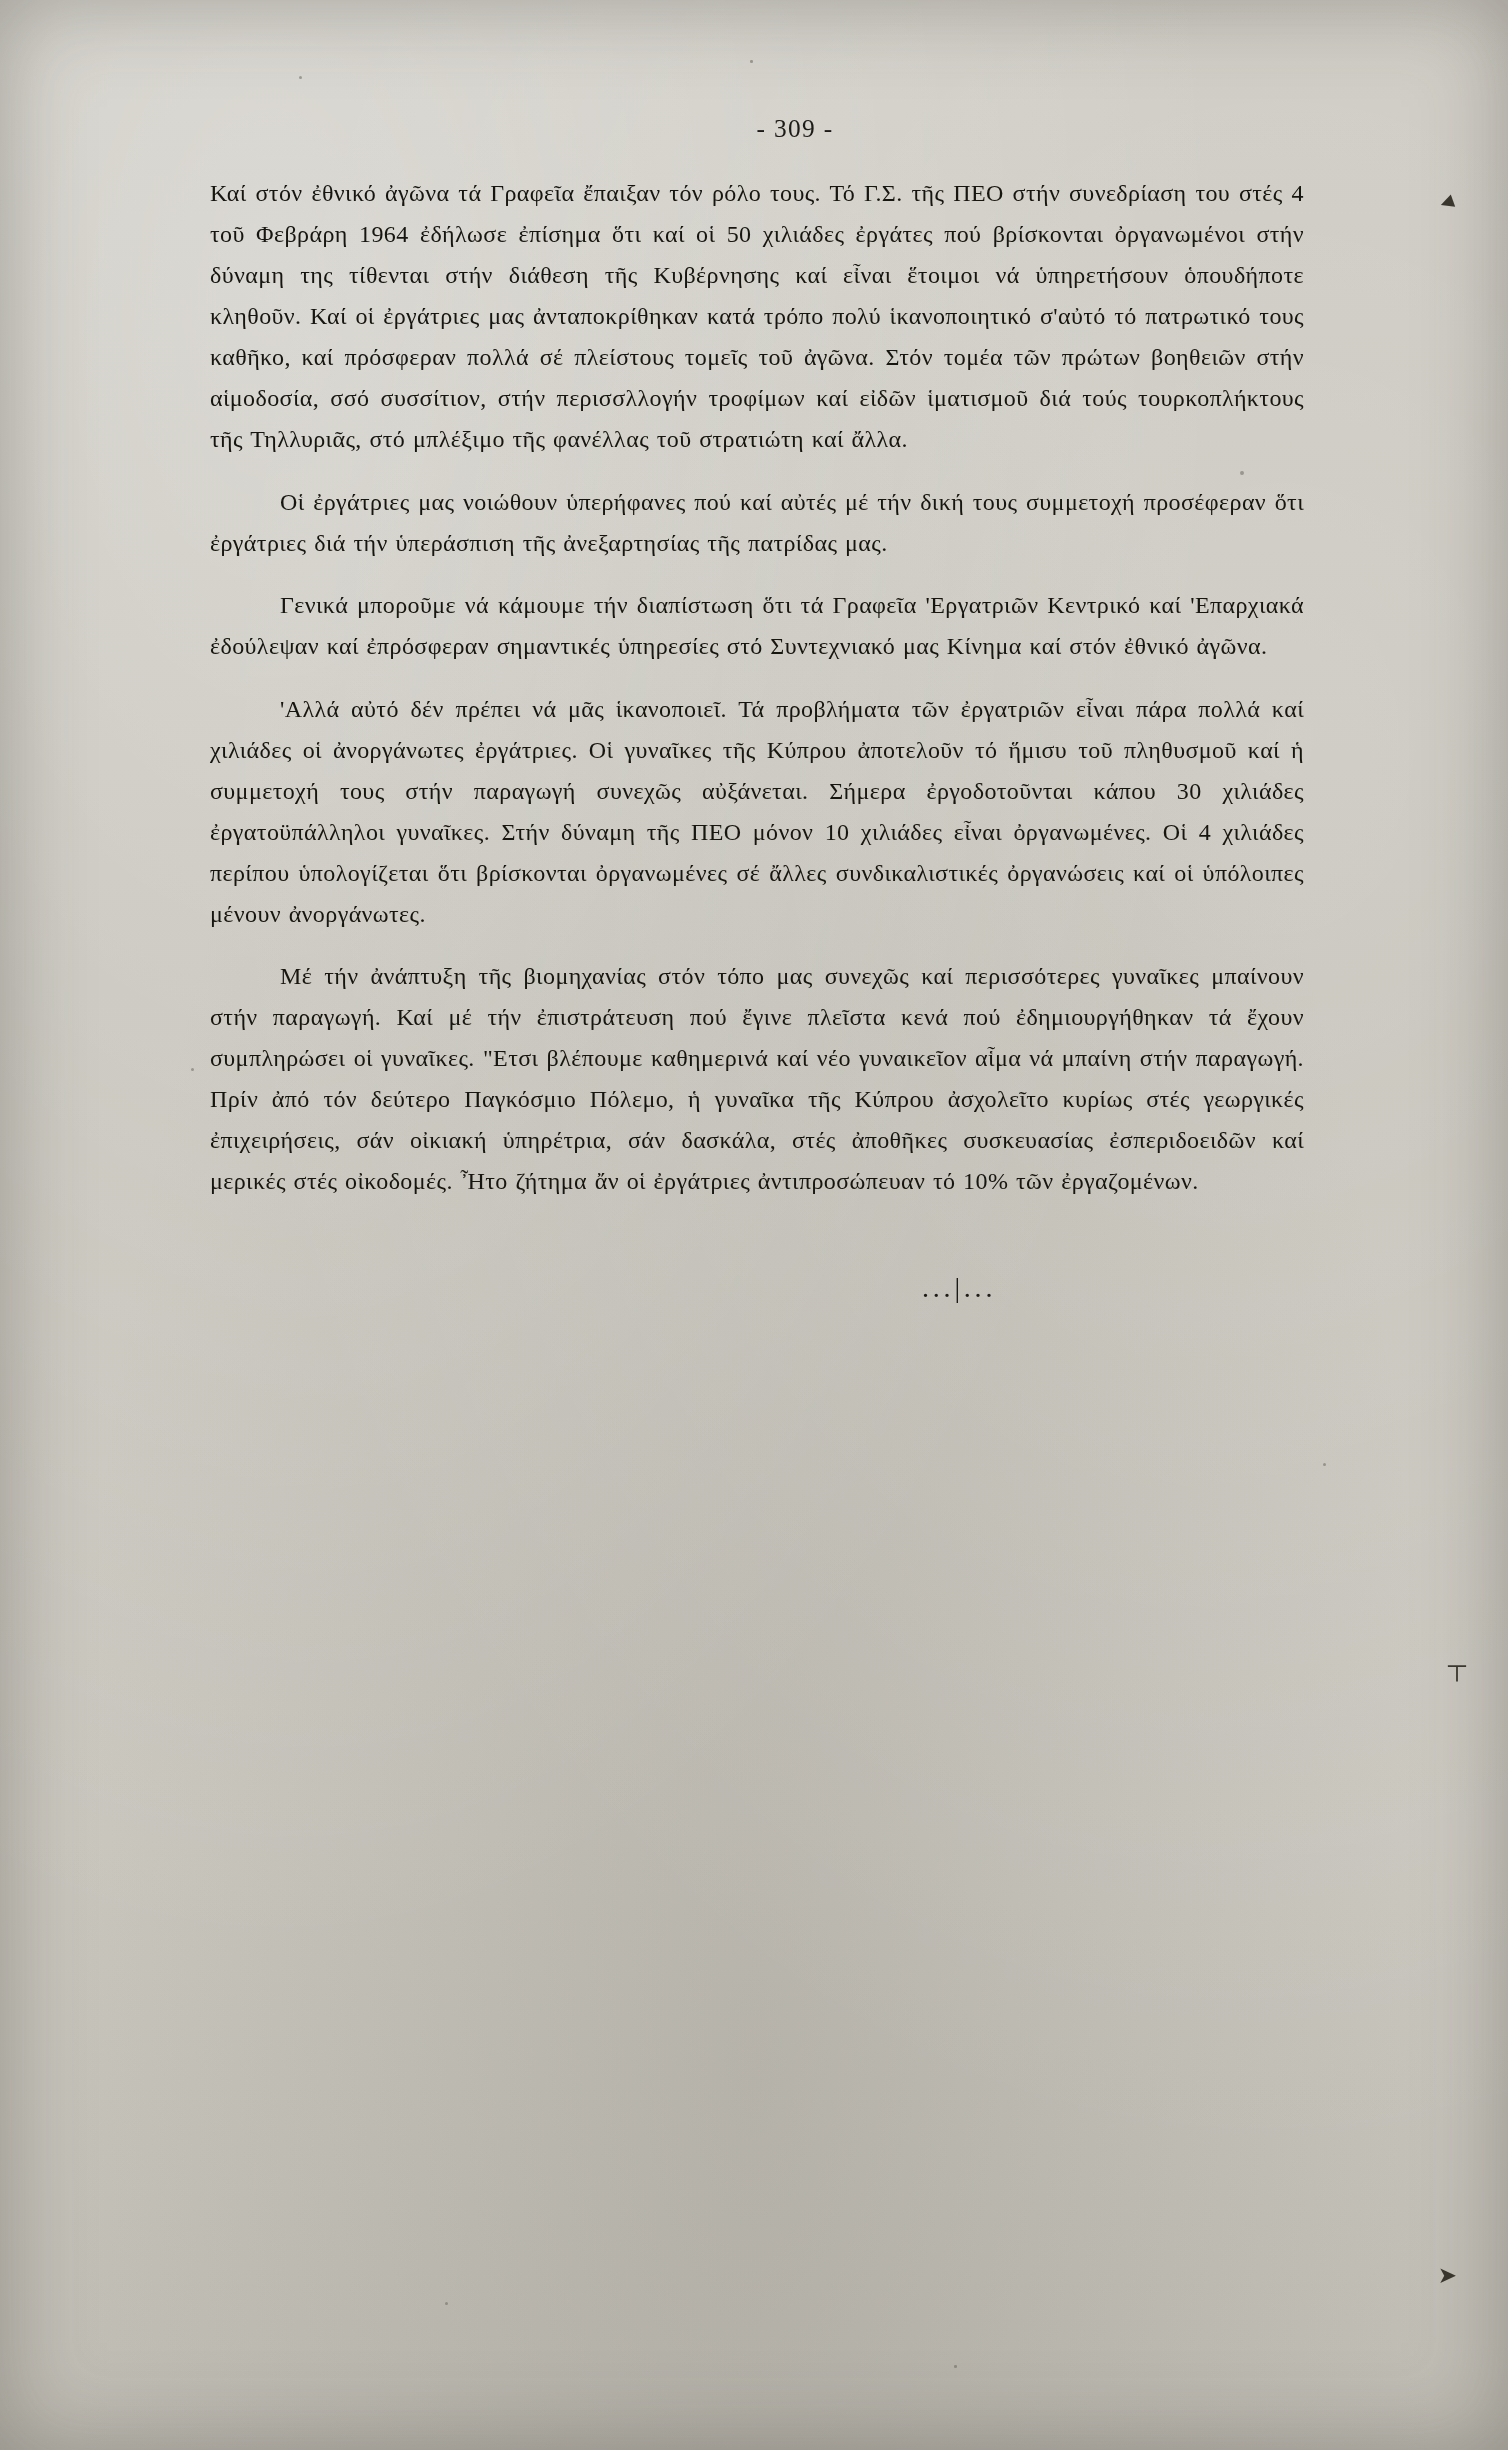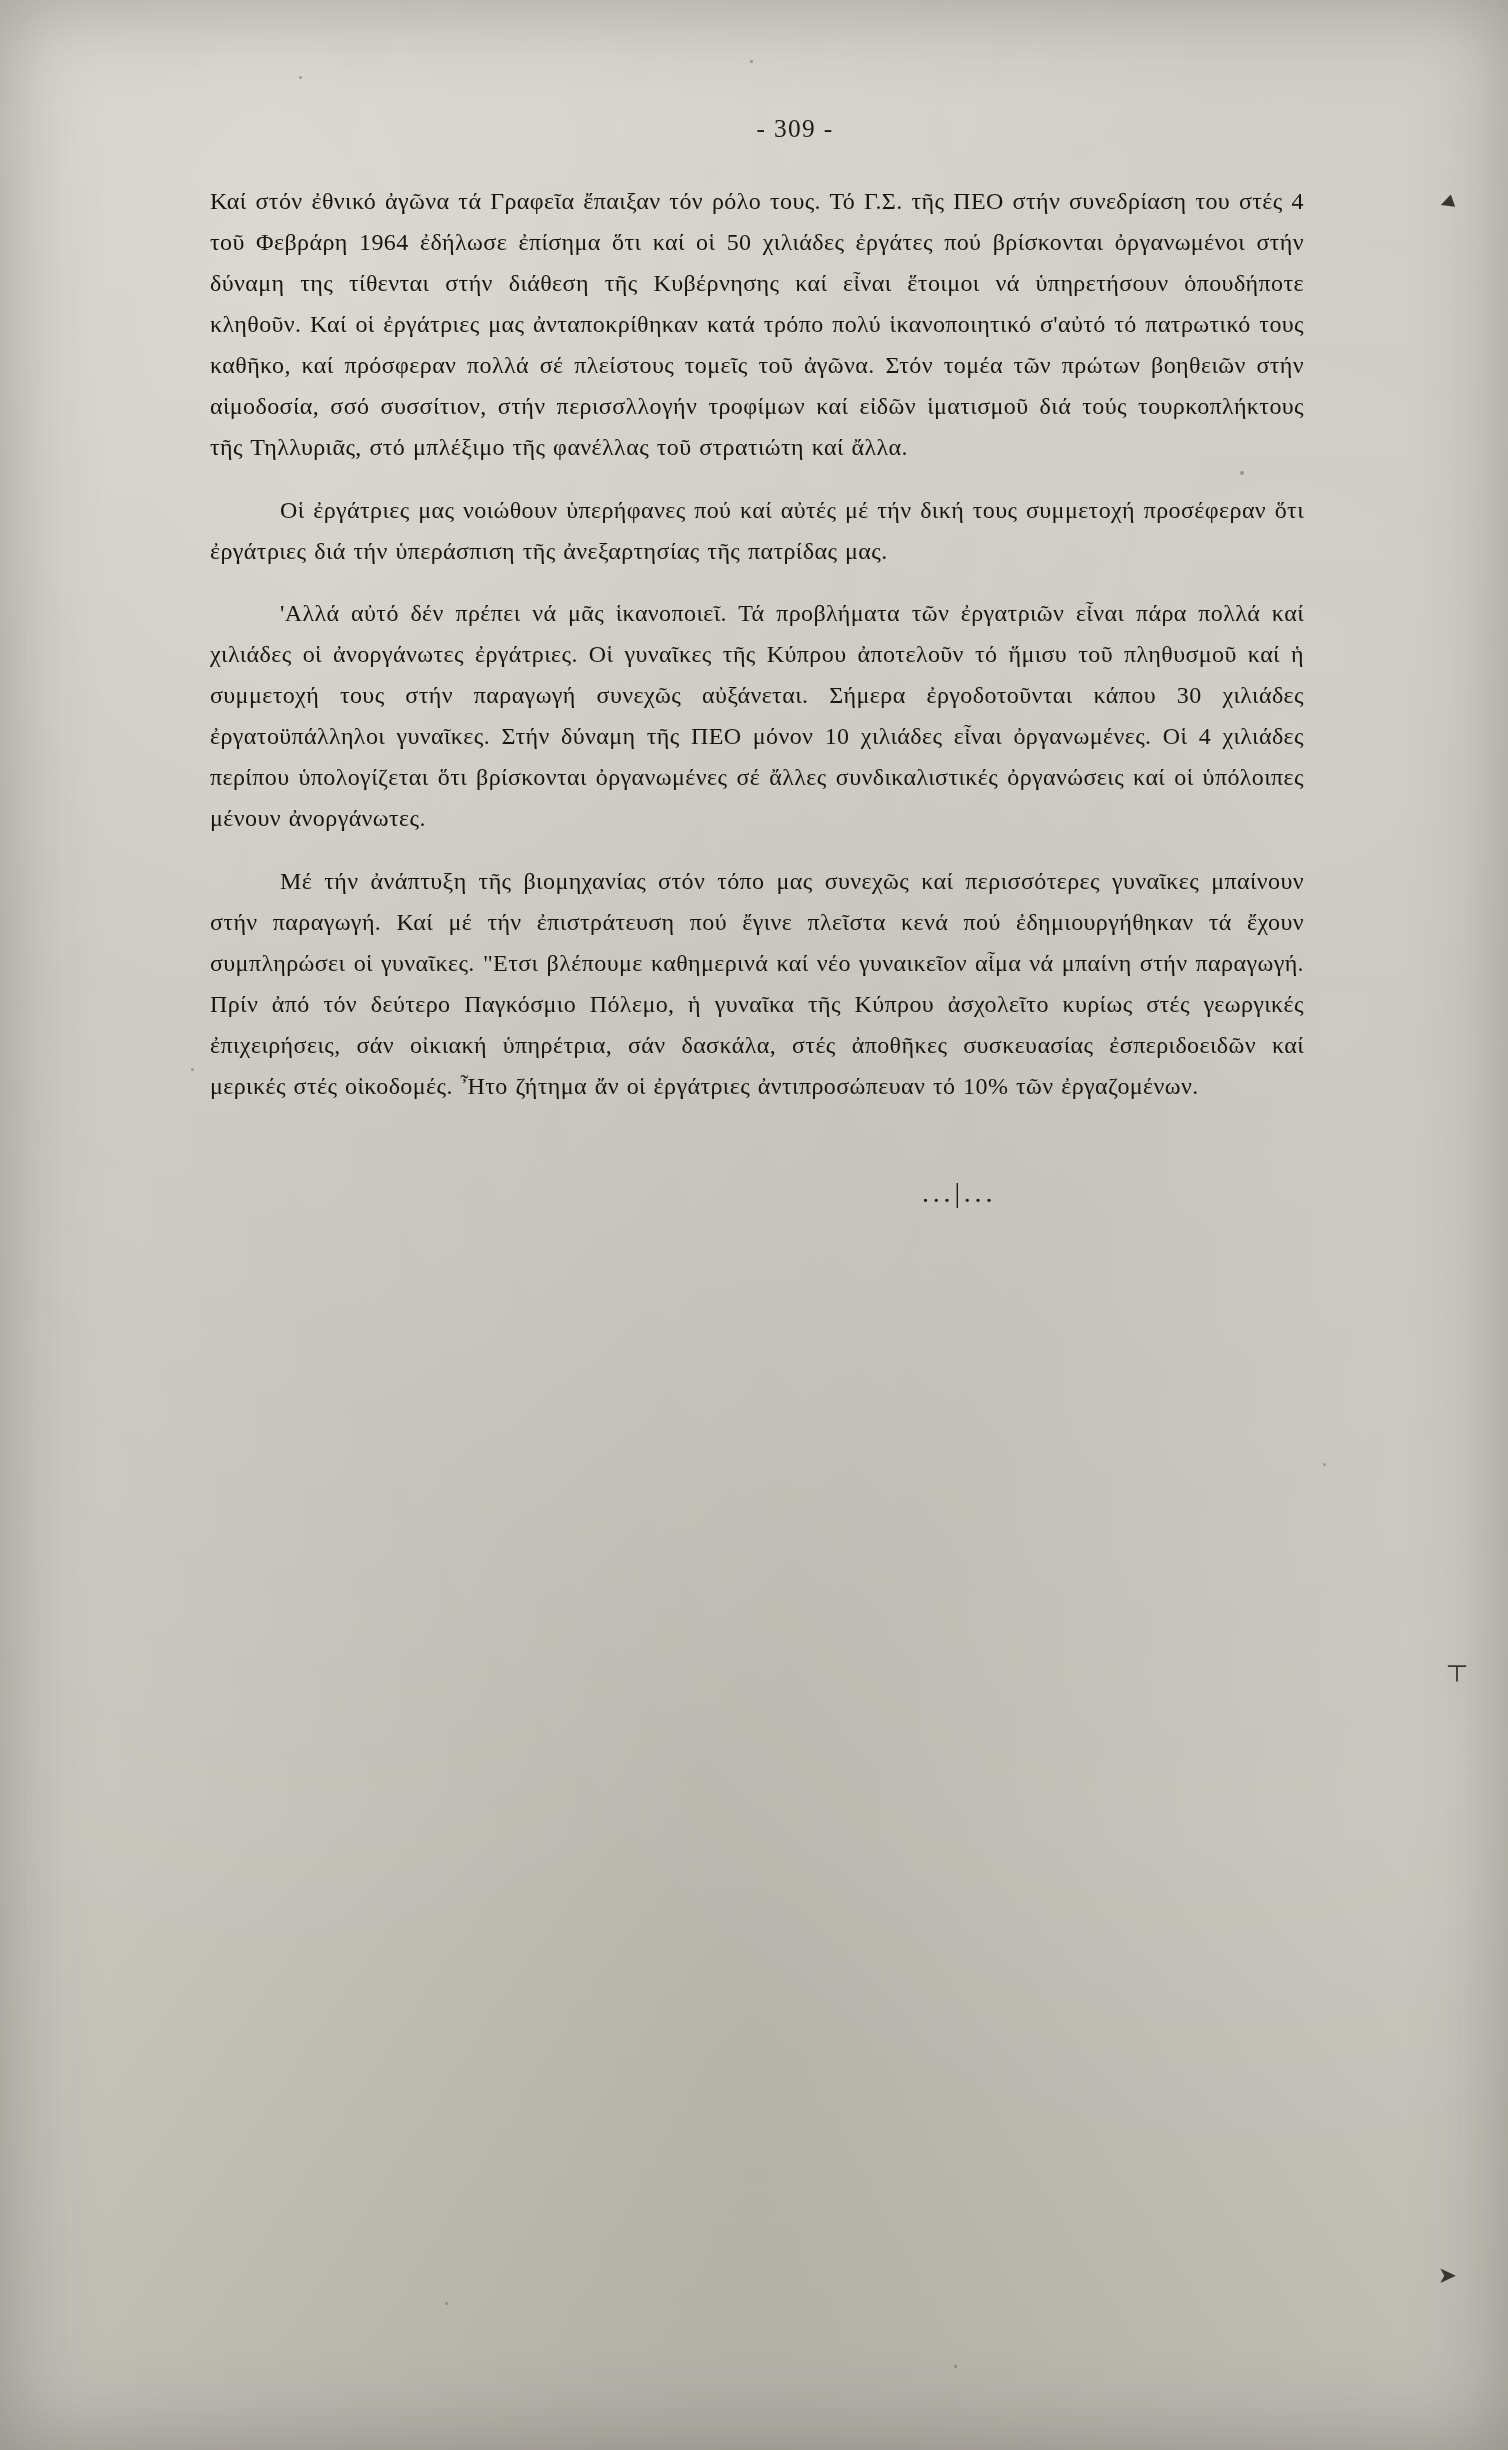--- a/index.html
+++ b/index.html
@@ -38,21 +38,21 @@
     left: 210px;
     top: 114px;
     width: 1094px;
   }
   .page-number {
     text-align: center;
     font-size: 25.4px;
     letter-spacing: 1.3px;
     color: #1d1b18;
     margin-left: 76px;
-    margin-bottom: 38px;
+    margin-bottom: 30px;
     font-family: "Liberation Serif", serif;
   }
   p.para {
     font-size: 24px;
     line-height: 41px;
     color: #17150f;
     margin: 0 0 21.6px 0;
     text-align: justify;
     text-justify: inter-word;
     letter-spacing: 0.4px;
@@ -102,20 +102,21 @@
 
 <div class="page">
   <div class="sheet">
 
     <div class="content">
 
       <div class="page-number">- 309 -</div>
 
       <p class="para">Καί στόν ἐθνικό ἀγῶνα τά Γραφεῖα ἔπαιξαν τόν ρόλο τους. Τό Γ.Σ. τῆς ΠΕΟ στήν συνεδρίαση του στές 4 τοῦ Φεβράρη 1964 ἐδήλωσε ἐπίσημα ὅτι καί οἱ 50 χιλιάδες ἐργάτες πού βρίσκονται ὀργανωμένοι στήν δύναμη της τίθενται στήν διάθεση τῆς Κυβέρνησης καί εἶναι ἕτοιμοι νά ὑπηρετήσουν ὁπουδήποτε κληθοῦν. Καί οἱ ἐργάτριες μας ἀνταποκρίθηκαν κατά τρόπο πολύ ἱκανοποιητικό σ'αὐτό τό πατρωτικό τους καθῆκο, καί πρόσφεραν πολλά σέ πλείστους τομεῖς τοῦ ἀγῶνα. Στόν τομέα τῶν πρώτων βοηθειῶν στήν αἱμοδοσία, σσό συσσίτιον, στήν περισσλλογήν τροφίμων καί εἰδῶν ἱματισμοῦ διά τούς τουρκοπλήκτους τῆς Τηλλυριᾶς, στό μπλέξιμο τῆς φανέλλας τοῦ στρατιώτη καί ἄλλα.</p>
       <p class="para indent">Οἱ ἐργάτριες μας νοιώθουν ὑπερήφανες πού καί αὐτές μέ τήν δική τους συμμετοχή προσέφεραν ὅτι ἐργάτριες διά τήν ὑπεράσπιση τῆς ἀνεξαρτησίας τῆς πατρίδας μας.</p>
+      <p class="para indent">Γενικά μποροῦμε νά κάμουμε τήν διαπίστωση ὅτι τά Γραφεῖα 'Εργατριῶν Κεντρικό καί 'Επαρχιακά ἐδούλεψαν καί ἐπρόσφεραν σημαντικές ὑπηρεσίες στό Συντεχνιακό μας Κίνημα καί στόν ἐθνικό ἀγῶνα.</p>
       <p class="para indent">'Αλλά αὐτό δέν πρέπει νά μᾶς ἱκανοποιεῖ. Τά προβλήματα τῶν ἐργατριῶν εἶναι πάρα πολλά καί χιλιάδες οἱ ἀνοργάνωτες ἐργάτριες. Οἱ γυναῖκες τῆς Κύπρου ἀποτελοῦν τό ἥμισυ τοῦ πληθυσμοῦ καί ἡ συμμετοχή τους στήν παραγωγή συνεχῶς αὐξάνεται. Σήμερα ἐργοδοτοῦνται κάπου 30 χιλιάδες ἐργατοϋπάλληλοι γυναῖκες. Στήν δύναμη τῆς ΠΕΟ μόνον 10 χιλιάδες εἶναι ὀργανωμένες. Οἱ 4 χιλιάδες περίπου ὑπολογίζεται ὅτι βρίσκονται ὀργανωμένες σέ ἄλλες συνδικαλιστικές ὀργανώσεις καί οἱ ὑπόλοιπες μένουν ἀνοργάνωτες.</p>
       <p class="para indent">Μέ τήν ἀνάπτυξη τῆς βιομηχανίας στόν τόπο μας συνεχῶς καί περισσότερες γυναῖκες μπαίνουν στήν παραγωγή. Καί μέ τήν ἐπιστράτευση πού ἔγινε πλεῖστα κενά πού ἐδημιουργήθηκαν τά ἔχουν συμπληρώσει οἱ γυναῖκες. "Ετσι βλέπουμε καθημερινά καί νέο γυναικεῖον αἷμα νά μπαίνη στήν παραγωγή. Πρίν ἀπό τόν δεύτερο Παγκόσμιο Πόλεμο, ἡ γυναῖκα τῆς Κύπρου ἀσχολεῖτο κυρίως στές γεωργικές ἐπιχειρήσεις, σάν οἰκιακή ὑπηρέτρια, σάν δασκάλα, στές ἀποθῆκες συσκευασίας ἐσπεριδοειδῶν καί μερικές στές οἰκοδομές. Ἦτο ζήτημα ἄν οἱ ἐργάτριες ἀντιπροσώπευαν τό 10% τῶν ἐργαζομένων.</p>
 
       <div class="tail">...|...</div>
     </div>
 
     <span class="mark m1">◄</span>
     <span class="mark m2">┬</span>
     <span class="mark m3">➤</span>
 

